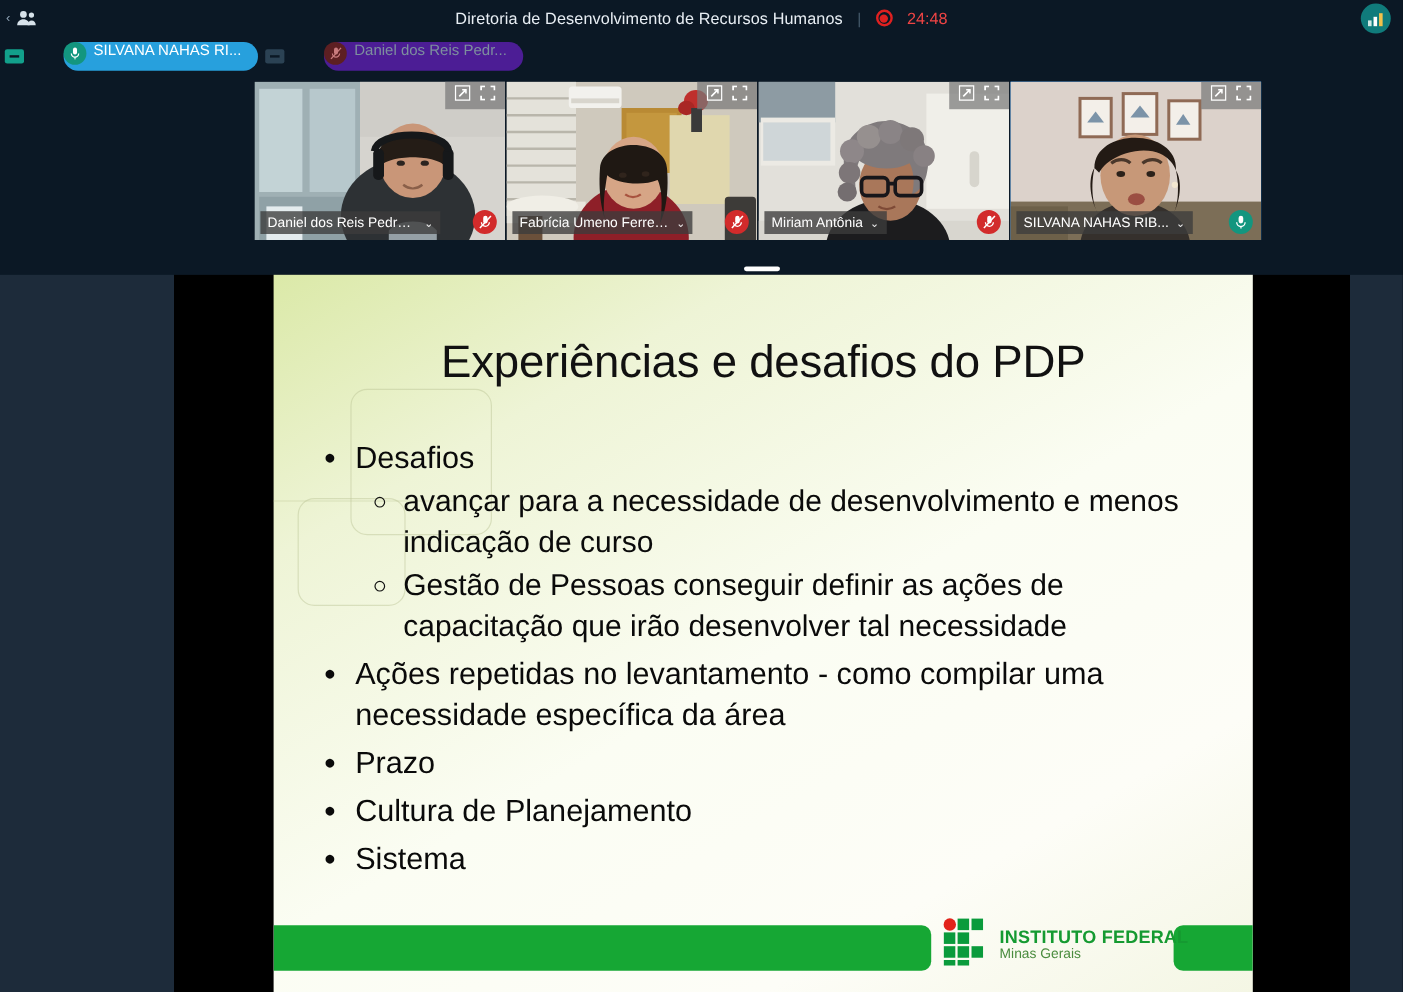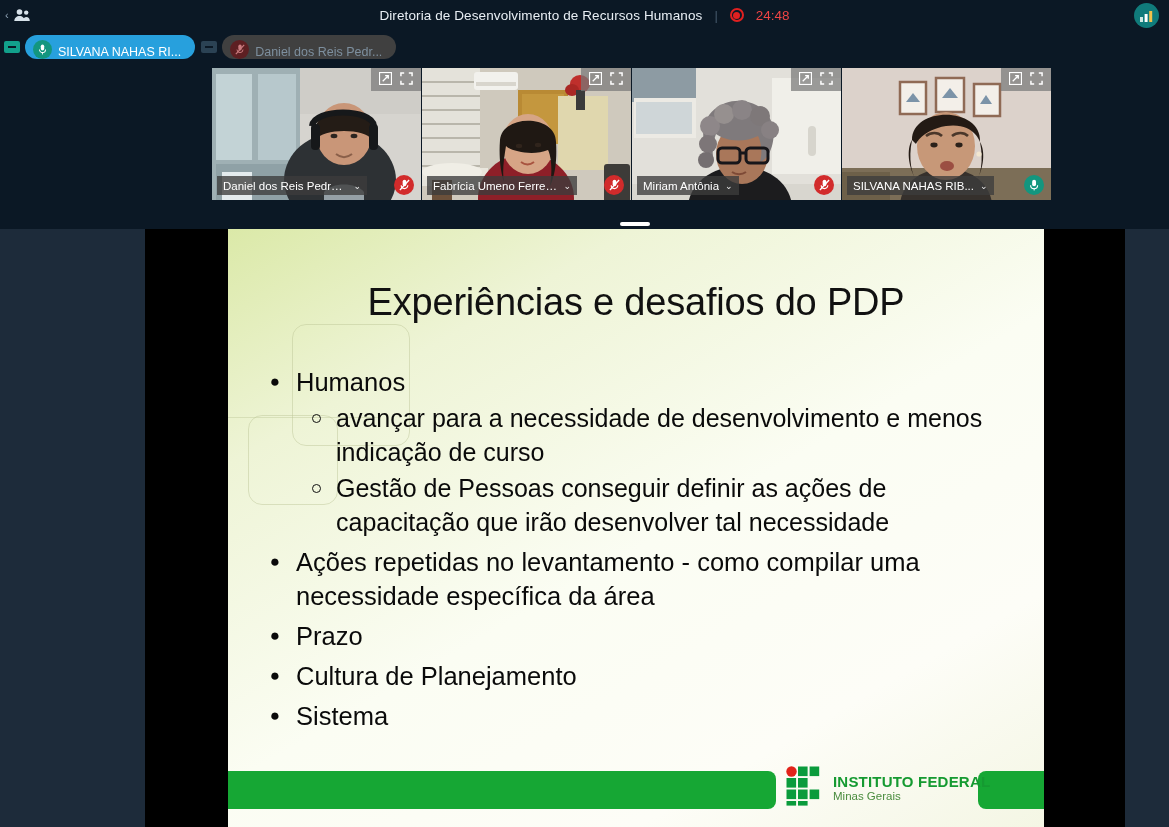--- a/index.html
+++ b/index.html
@@ -38,25 +38,25 @@
     width: 25px; height: 25px; border-radius: 50%;
     background: #107b7b; display: flex; align-items: center; justify-content: center;
   }
 
   
   .chiprow {
     position: absolute; left: 0; top: 33px; height: 27px;
     display: flex; align-items: center; gap: 6px; padding-left: 4px;
   }
   .chip {
-    height: 24px; border-radius: 13px; display: flex; align-items: flex-end;
-    gap: 6px; padding: 0 14px 0 8px;
+    height: 24px; border-radius: 13px; display: flex; align-items: flex-start;
+    gap: 6px; padding: 0 14px 0 0; margin-left: 28px;
   }
   .chip.active { background: #27a0dd; }
-  .chip.idle { background: #404040; }
+  .chip.idle { background: #4c1d95; }
   .chip-label { font-size: 12.5px; white-space: nowrap; }
   .chip.active .chip-label { color: #ffffff; }
   .chip.idle .chip-label { color: #7d8f9e; }
   .chip-mic {
     width: 19px; height: 19px; border-radius: 50%;
     display: flex; align-items: center; justify-content: center; flex: none;
   }
   .chip-mic.on { background: #13967f; }
   .chip-mic.off { background: #5d1f22; }
   .screen-badge {
@@ -435,21 +435,21 @@
     <div class="slide">
       <div class="deco d1"></div>
       <div class="deco d2"></div>
       <div class="deco line"></div>
 
       <div class="slide-title">Experiências e desafios do PDP</div>
 
       <div class="slide-body">
         <div class="lvl1">
           <span class="bul">●</span>
-          <span class="txt">Humanos</span>
+          <span class="txt">Desafios</span>
         </div>
         <div class="lvl2">
           <span class="bul"><u></u></span>
           <span class="txt">avançar para a necessidade de desenvolvimento e menos indicação de curso</span>
         </div>
         <div class="lvl2">
           <span class="bul"><u></u></span>
           <span class="txt">Gestão de Pessoas conseguir definir as ações de capacitação que irão desenvolver tal necessidade</span>
         </div>
         <div class="lvl1">

